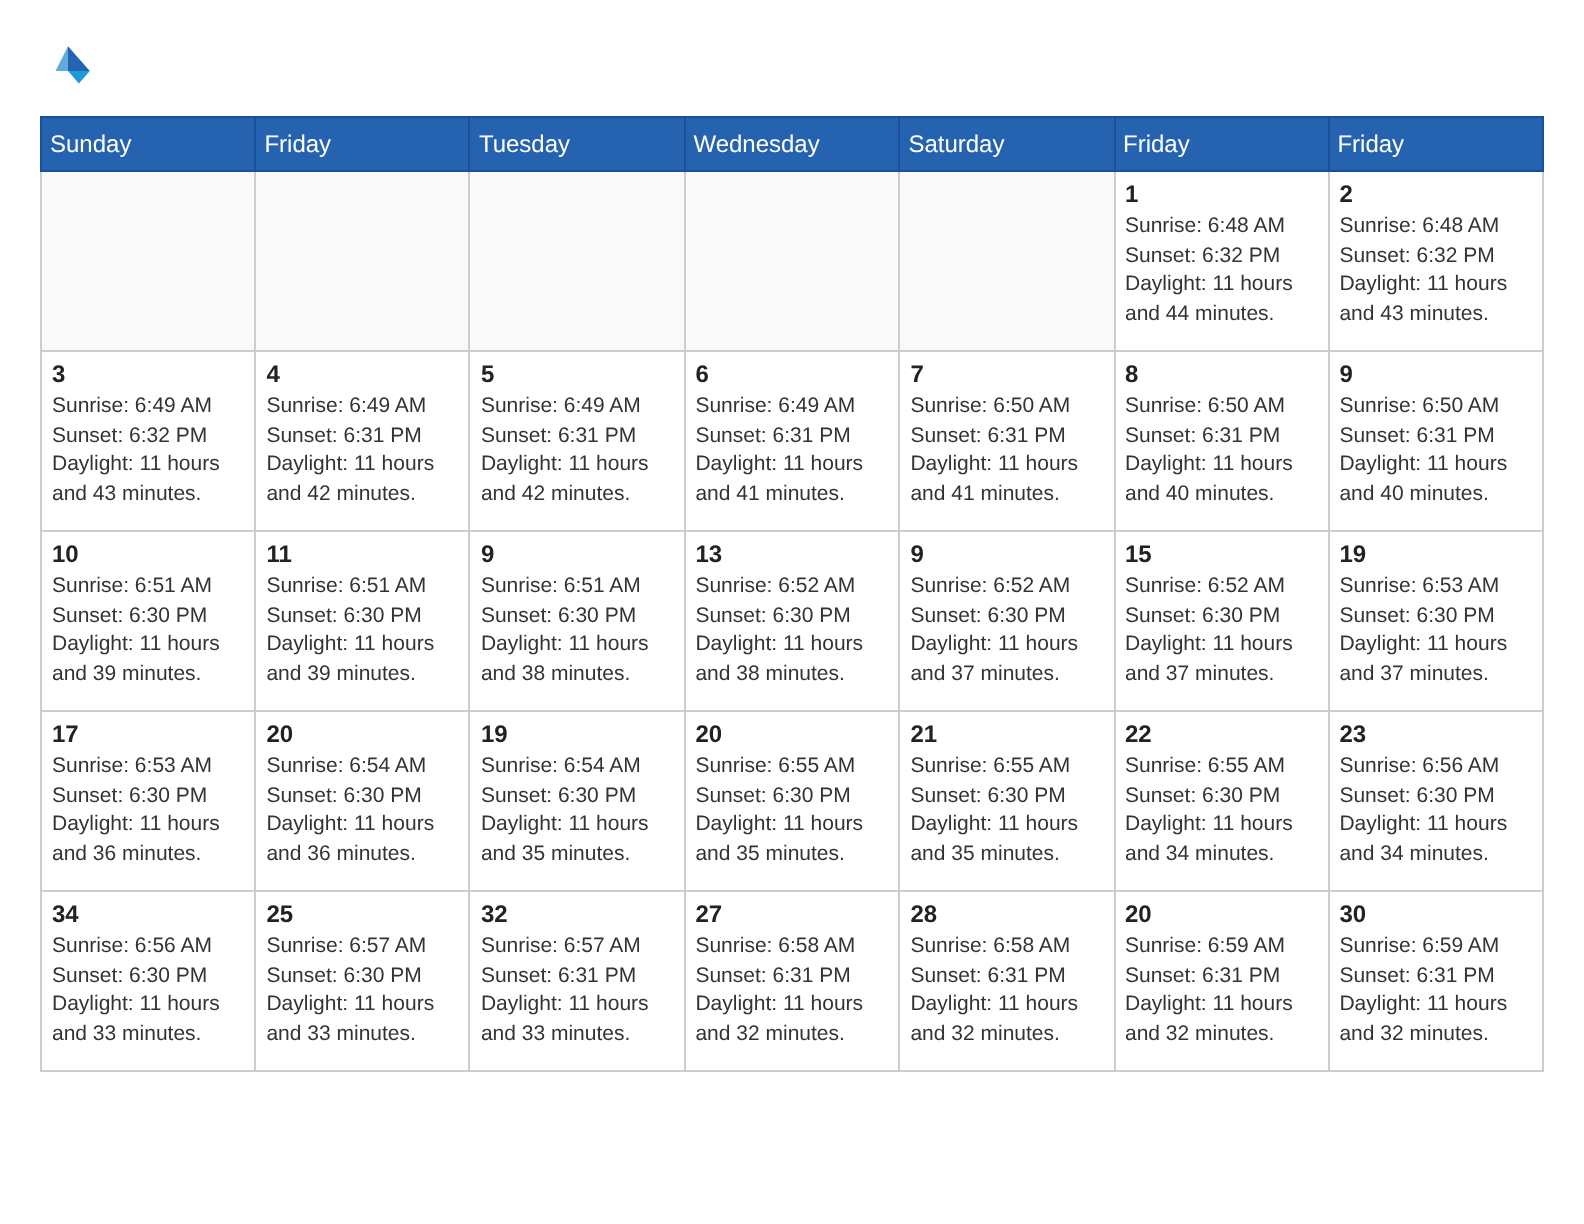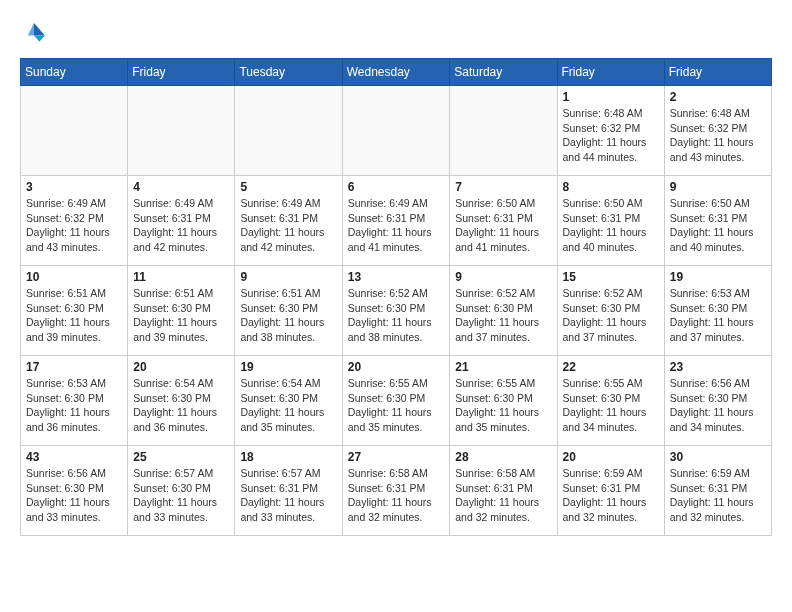--- a/index.html
+++ b/index.html
@@ -219,29 +219,29 @@
           <span class="day-num">22</span>
           <div class="day-info">Sunrise: 6:55 AM<br>Sunset: 6:30 PM<br>Daylight: 11 hours and 34 minutes.</div>
         </td>
         <td>
           <span class="day-num">23</span>
           <div class="day-info">Sunrise: 6:56 AM<br>Sunset: 6:30 PM<br>Daylight: 11 hours and 34 minutes.</div>
         </td>
       </tr>
       <tr class="week-row">
         <td>
-          <span class="day-num">43</span>
+          <span class="day-num">34</span>
           <div class="day-info">Sunrise: 6:56 AM<br>Sunset: 6:30 PM<br>Daylight: 11 hours and 33 minutes.</div>
         </td>
         <td>
           <span class="day-num">25</span>
           <div class="day-info">Sunrise: 6:57 AM<br>Sunset: 6:30 PM<br>Daylight: 11 hours and 33 minutes.</div>
         </td>
         <td>
-          <span class="day-num">18</span>
+          <span class="day-num">32</span>
           <div class="day-info">Sunrise: 6:57 AM<br>Sunset: 6:31 PM<br>Daylight: 11 hours and 33 minutes.</div>
         </td>
         <td>
           <span class="day-num">27</span>
           <div class="day-info">Sunrise: 6:58 AM<br>Sunset: 6:31 PM<br>Daylight: 11 hours and 32 minutes.</div>
         </td>
         <td>
           <span class="day-num">28</span>
           <div class="day-info">Sunrise: 6:58 AM<br>Sunset: 6:31 PM<br>Daylight: 11 hours and 32 minutes.</div>
         </td>

